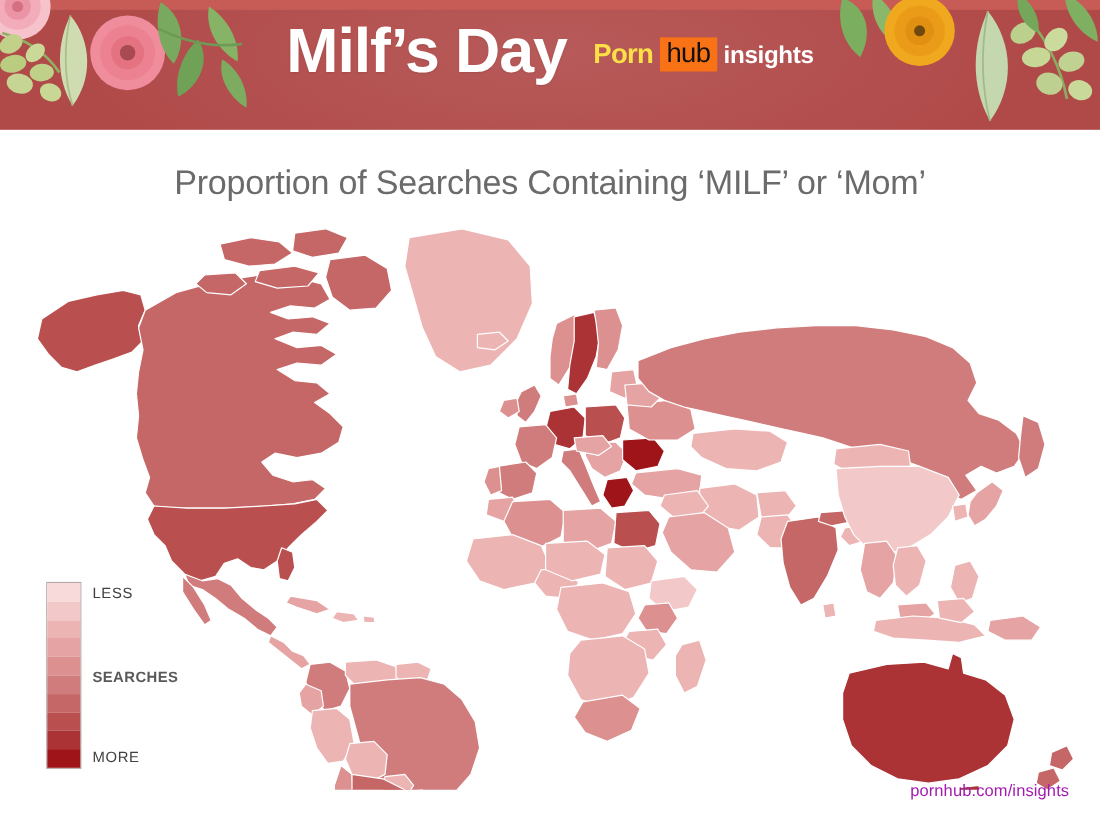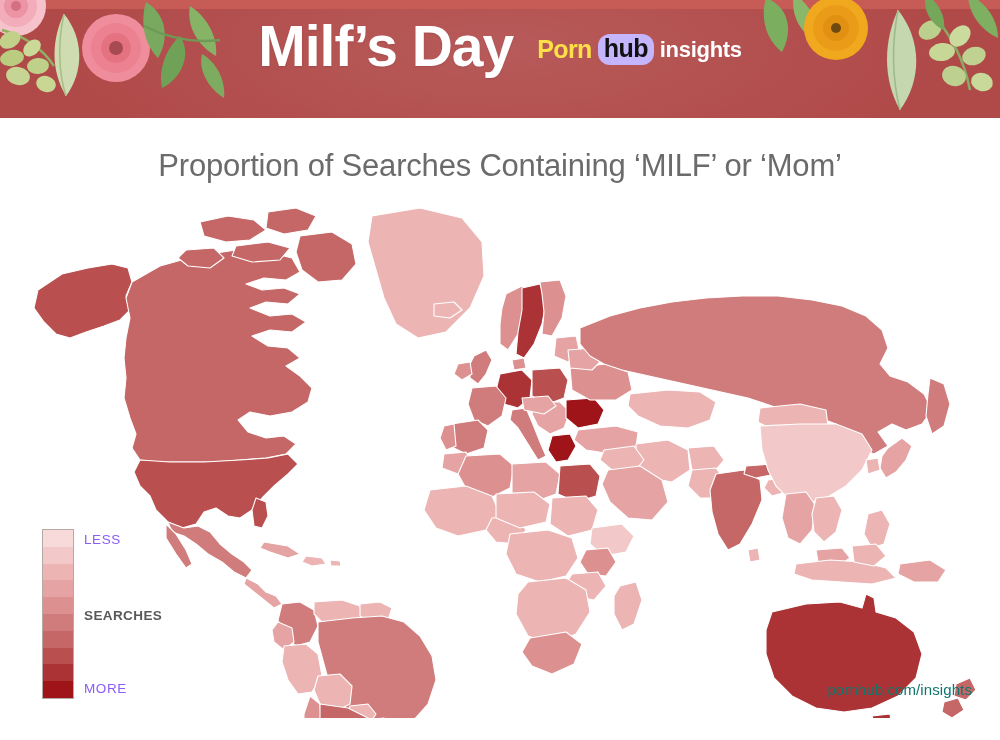--- a/index.html
+++ b/index.html
@@ -67,27 +67,27 @@
     padding-top: 10px;
     white-space: nowrap;
   }
   .logo-porn {
     color: #fde047;
     font-size: 25px;
     font-weight: bold;
     letter-spacing: -0.6px;
   }
   .logo-hub {
-    background: #c4b5fd;
+    background: #f97316;
     color: #111111;
     font-size: 25px;
-    font-weight: bold;
+    font-weight: normal;
     letter-spacing: -0.6px;
     padding: 1px 6px 3px 6px;
-    border-radius: 12px;
+    border-radius: 0;
     margin: 0 6px;
     line-height: 1.05;
   }
   .logo-insights {
     color: #ffffff;
     font-size: 22px;
     font-weight: bold;
     letter-spacing: -0.3px;
   }
 
@@ -136,35 +136,35 @@
     height: 170px;
     border: 1px solid #b5a9a6;
     box-sizing: border-box;
     display: flex;
     flex-direction: column;
   }
   .legend-swatch { flex: 1 1 auto; width: 100%; }
   .legend-label {
     position: absolute;
     left: 42px;
-    color: #8b5cf6;
+    color: #404040;
     font-size: 13.5px;
     letter-spacing: 0.6px;
     white-space: nowrap;
   }
   #legend-less   { top: 3px; }
   #legend-mid    { top: 79px; font-weight: bold; color: #595959; letter-spacing: 0.4px; }
   #legend-more   { top: 152px; }
 
   
   #footer-url {
     position: absolute;
     right: 28px;
-    bottom: 42px;
-    color: #0f766e;
+    bottom: 12px;
+    color: #a21caf;
     font-size: 15px;
     letter-spacing: 0.1px;
     z-index: 9;
   }
 </style>
 </head>
 <body>
 
 <div id="header">
   <div id="header-topstripe"></div>

